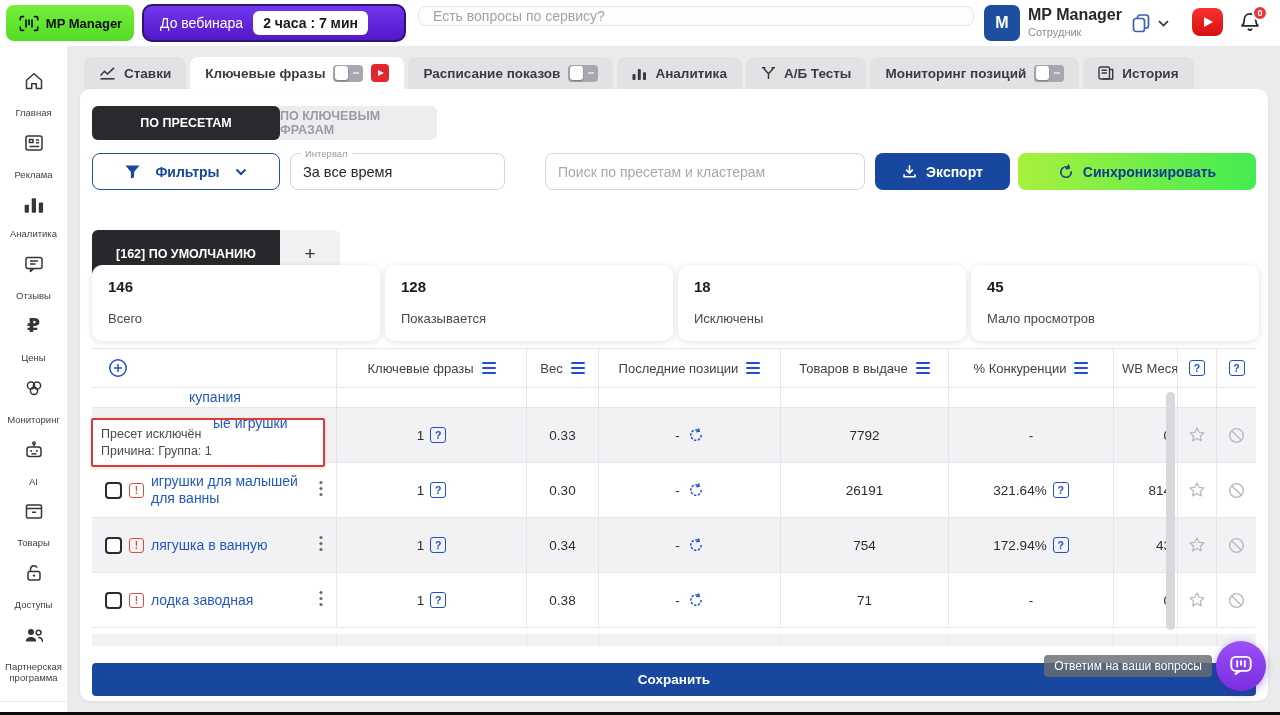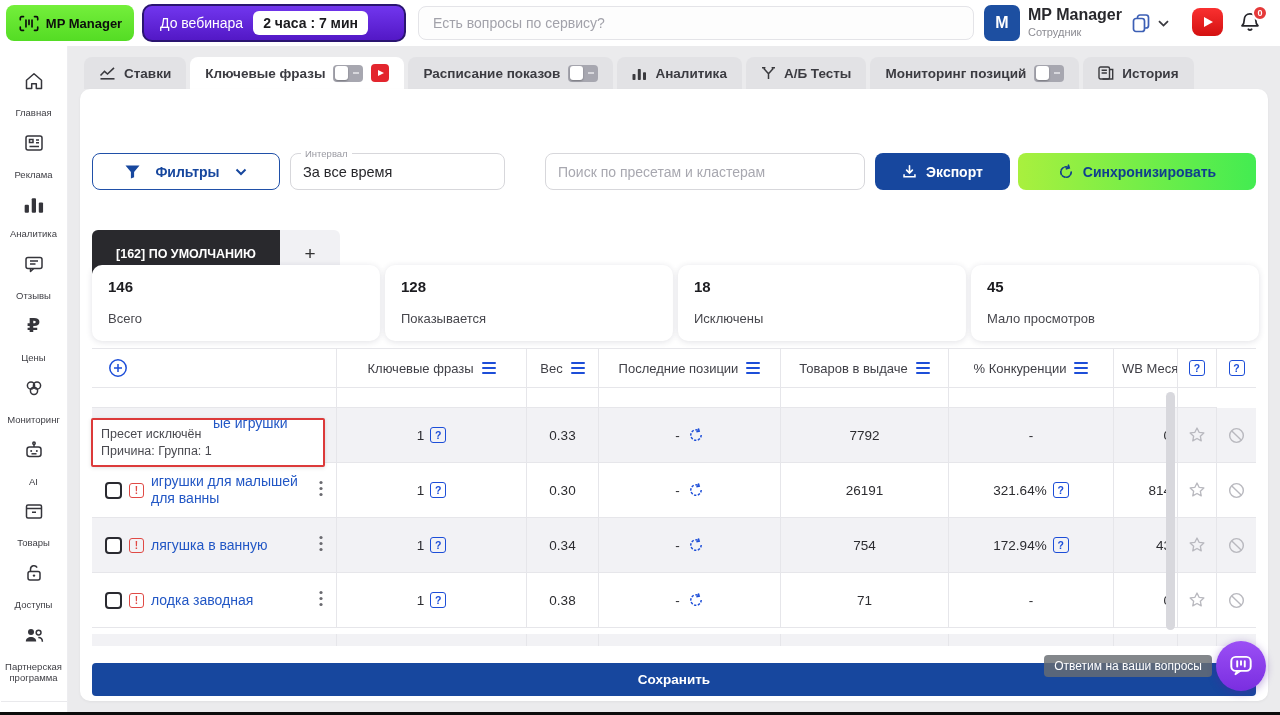--- a/index.html
+++ b/index.html
@@ -5,21 +5,21 @@
   * { margin:0; padding:0; box-sizing:border-box; }
   html,body { width:1280px; height:715px; overflow:hidden; font-family:"Liberation Sans","DejaVu Sans",sans-serif; background:#ebebed; }
 
   
   .hdr { position:absolute; left:0; top:0; width:1280px; height:46px; background:#fff; z-index:20; }
   .logo { position:absolute; left:6px; top:5px; width:128px; height:36px; background:linear-gradient(180deg,#74ef3b,#54dc24); border-radius:8px; display:flex; align-items:center; justify-content:center; gap:6px; }
   .logo-text { font-size:13px; font-weight:bold; color:#0d0d0d; }
   .webinar { position:absolute; left:142px; top:4px; width:264px; height:38px; border:2px solid #2a1570; border-radius:10px; background:linear-gradient(180deg,#7136ee,#5318c6); display:flex; align-items:center; padding:0 10px 0 16px; gap:10px; }
   .webinar-label { color:#fff; font-size:14px; }
   .webinar-time { background:#fff; border-radius:6px; padding:4px 10px; font-size:14px; font-weight:bold; color:#1b1b1e; white-space:nowrap; }
-  .q-search { position:absolute; left:418px; top:6px; width:556px; height:34px; border:1px solid #e4e4e8; border-radius:8px; background:#fdfdfd; font-size:14px; color:#3a3a40; padding:0 14px; outline:none; font-family:inherit; }
+  .q-search { position:absolute; left:418px; top:6px; width:556px; height:20px; border:1px solid #e4e4e8; border-radius:8px; background:#fdfdfd; font-size:14px; color:#3a3a40; padding:0 14px; outline:none; font-family:inherit; }
   .q-search::placeholder { color:#a2a2aa; }
   .avatar { position:absolute; left:984px; top:5px; width:36px; height:36px; background:#1d4fa1; border-radius:7px; color:#fff; font-size:16px; font-weight:bold; display:flex; align-items:center; justify-content:center; }
   .uname { position:absolute; left:1028px; top:6px; font-size:16px; font-weight:bold; color:#28282c; white-space:nowrap; }
   .urole { position:absolute; left:1028px; top:26px; font-size:11px; color:#8c8c93; }
   .copyic { position:absolute; left:1130px; top:12px; }
   .hdr-chev { position:absolute; left:1158px; top:20px; }
   .play-btn { position:absolute; left:1192px; top:8px; width:31px; height:28px; border-radius:8px; background:linear-gradient(180deg,#f93030,#d41111); display:flex; align-items:center; justify-content:center; }
   .play-btn::before { content:''; width:0; height:0; border-left:9px solid #fff; border-top:5.5px solid transparent; border-bottom:5.5px solid transparent; margin-left:2px; }
   .bellw { position:absolute; left:1238px; top:10px; width:26px; height:26px; }
   .badge { position:absolute; left:14px; top:-5px; min-width:16px; height:16px; background:#e53939; border:2px solid #fff; border-radius:9px; color:#fff; font-size:9px; font-weight:bold; display:flex; align-items:center; justify-content:center; padding:0 2px; }
@@ -281,20 +281,24 @@
           <rect x="1" y="1" width="10.5" height="12" rx="1.5"></rect>
           <path d="M11.5 3.5h3.2V13H4.5"></path>
           <path d="M3.6 4.2h5.3M3.6 7h5.3"></path>
         </svg>
       <span>История</span>
     </div>
   </div>
 
   <div class="card">
 
+    <div class="subtabs">
+      <div class="subtab on">ПО ПРЕСЕТАМ</div>
+      <div class="subtab off">ПО КЛЮЧЕВЫМ ФРАЗАМ</div>
+    </div>
 
     <div class="frow">
       <div class="filters-btn">
         <svg class="ic" width="15" height="14" viewBox="0 0 15 14" fill="#17479e">
             <path d="M0.5 0.5h14L9.1 6.9v5.4l-3.2 1.2V6.9z"></path>
           </svg>
         <span>Фильтры</span>
         <svg class="ic" width="12" height="8" viewBox="0 0 12 8" fill="none" stroke="#17479e" stroke-width="2">
             <path d="M1.5 1.5 6 6l4.5-4.5"></path>
           </svg>
@@ -397,20 +401,23 @@
           </div>
         <div class="td">
             <span class="qbox">?</span>
           </div>
         <div class="td">
             <span class="qbox">?</span>
           </div>
       </div>
 
       <div class="trow r0">
+        <div class="td cell-name">
+            <span class="kw-part">купания</span>
+          </div>
         <div class="td"></div>
           <div class="td"></div>
           <div class="td"></div>
           <div class="td"></div>
           <div class="td"></div>
           <div class="td"></div>
           <div class="td"></div>
           <div class="td"></div>
       </div>
 

